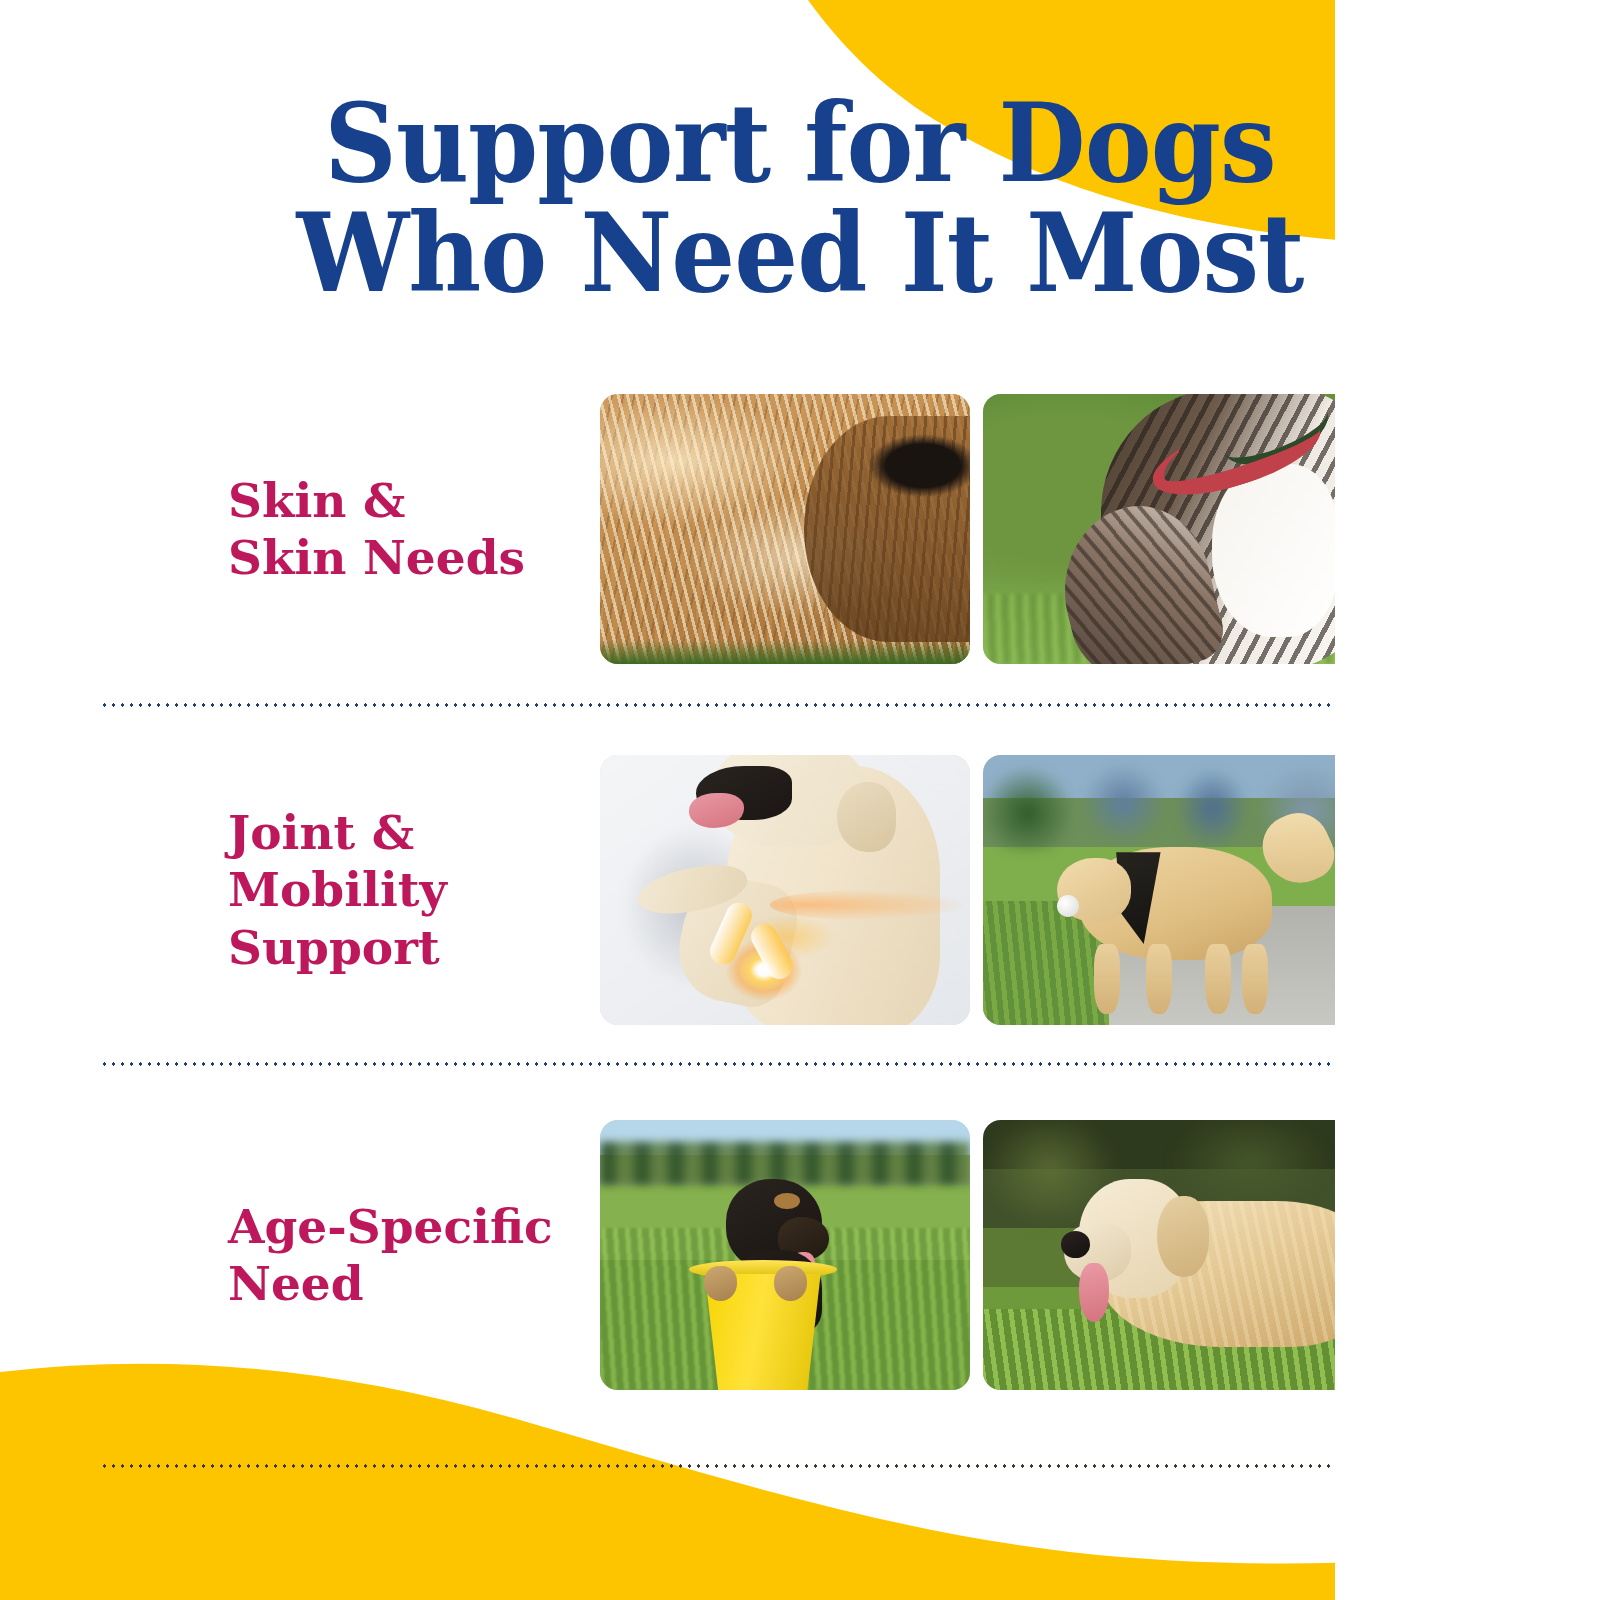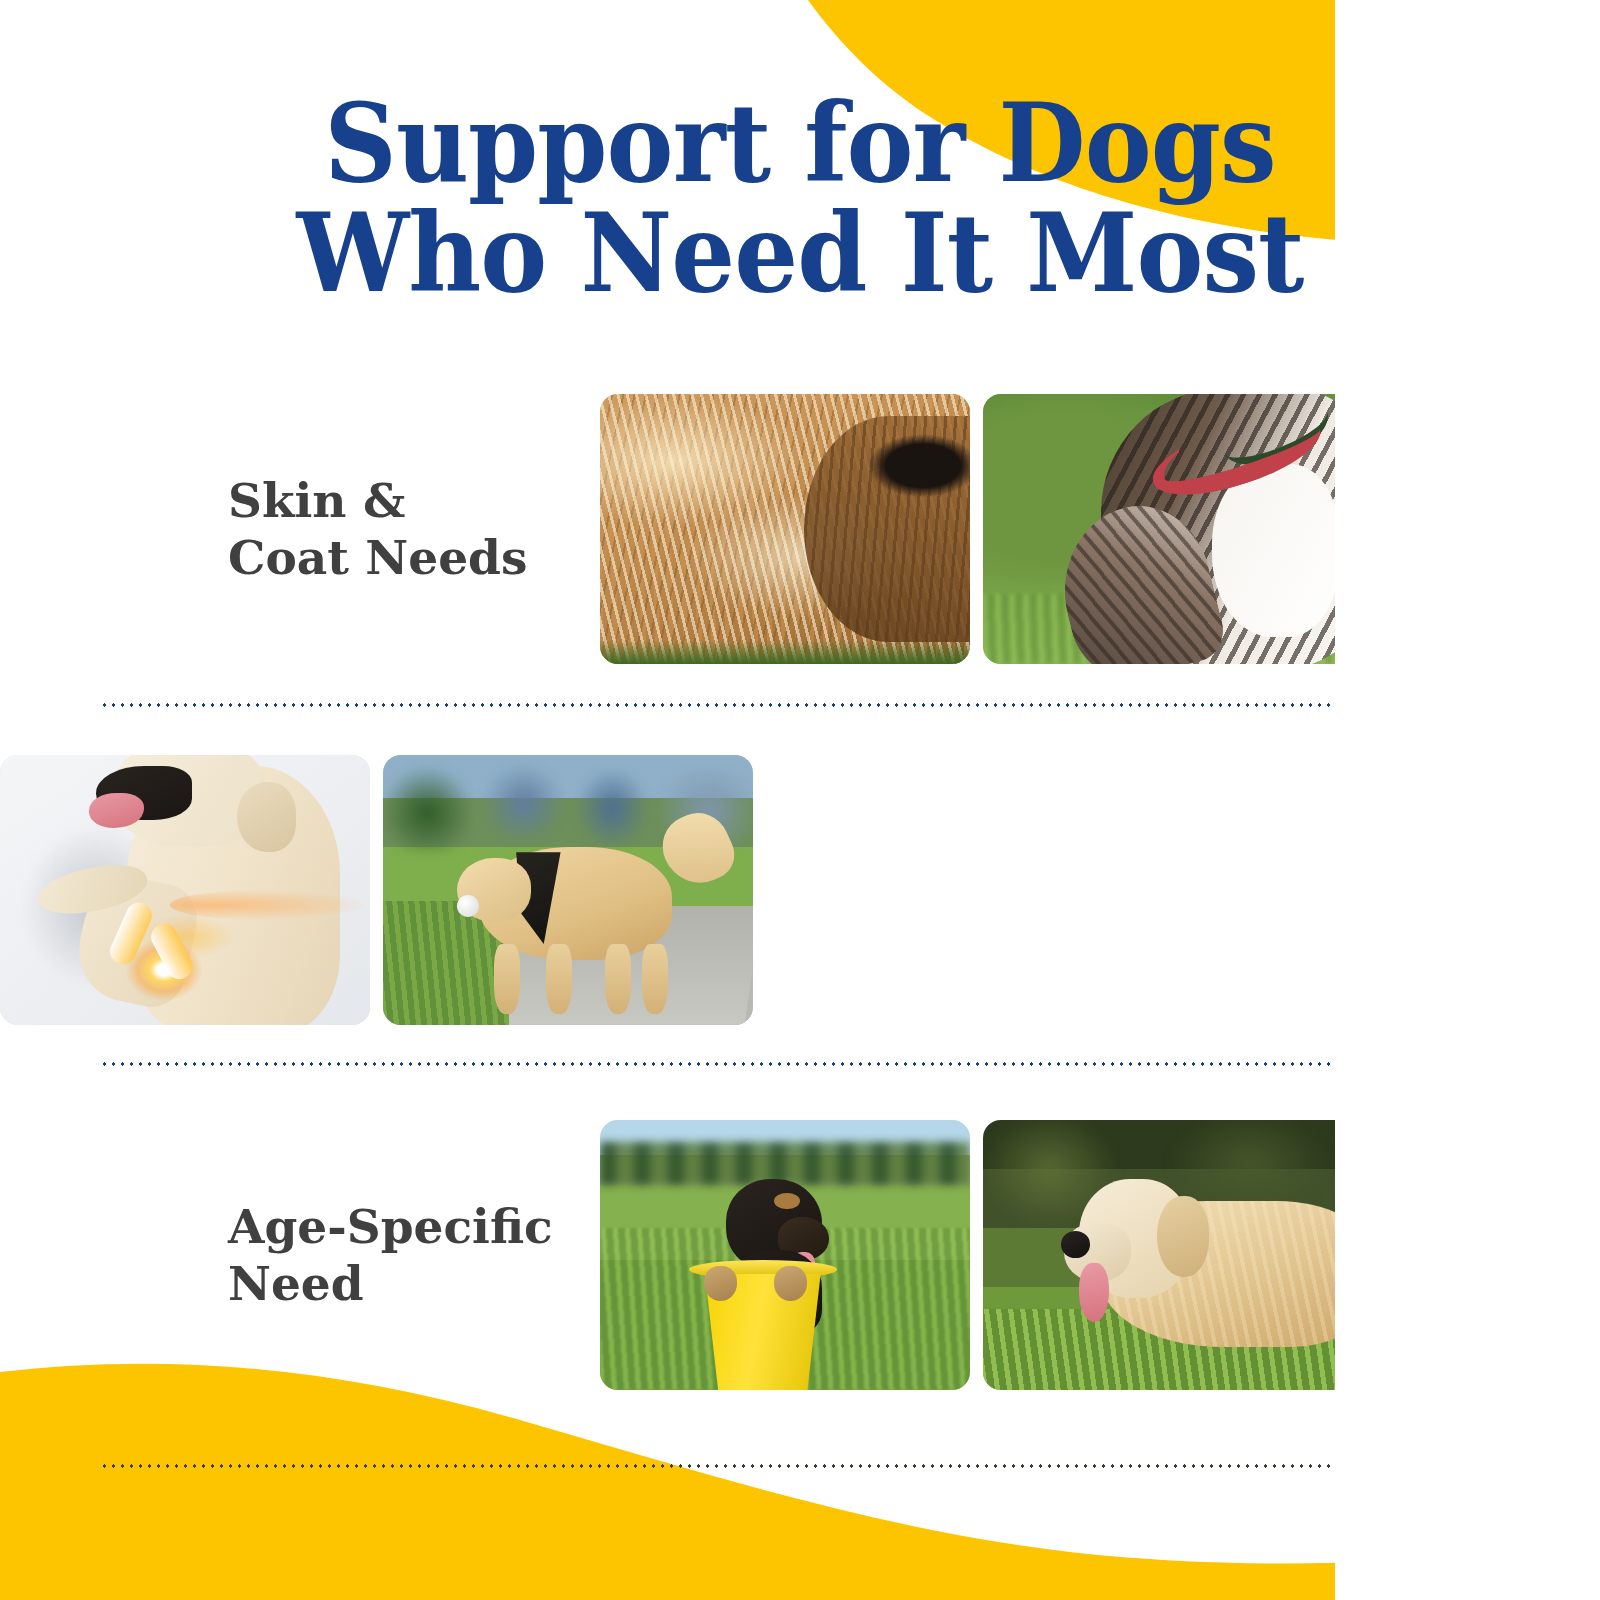--- a/index.html
+++ b/index.html
@@ -58,21 +58,21 @@
     align-items: center;
   }
   .row-label {
     width: 600px;
     padding-left: 228px;
     box-sizing: border-box;
     font-family: "DejaVu Serif", serif;
     font-weight: 700;
     font-size: 47px;
     line-height: 1.22;
-    color: #404040;
+    color: #be185d;
   }
   .row-media {
     display: flex;
     gap: 13px;
   }
   .photo {
     width: 370px;
     height: 270px;
     border-radius: 18px;
     overflow: hidden;
@@ -446,21 +446,21 @@
   </svg>
 
   <div class="title-block">
     <div class="title-line">Support for Dogs</div>
     <div class="title-line">Who Need It Most</div>
   </div>
 
   <div class="row" style="top:394px;">
     <div class="row-label">
       <div>Skin &amp;</div>
-      <div>Coat Needs</div>
+      <div>Skin Needs</div>
     </div>
     <div class="row-media">
       <div class="photo">
         <div class="scene scene-coat">
           <div class="grass"></div>
         </div>
       </div>
       <div class="photo">
         <div class="scene scene-scratch">
           <div class="blurgrass"></div>
@@ -470,20 +470,25 @@
           <div class="collar-dark"></div>
           <div class="collar"></div>
         </div>
       </div>
     </div>
   </div>
 
   <div class="divider" style="top:703px;"></div>
 
   <div class="row" style="top:755px;">
+    <div class="row-label">
+      <div>Joint &amp;</div>
+      <div>Mobility</div>
+      <div>Support</div>
+    </div>
     <div class="row-media">
       <div class="photo">
         <div class="scene scene-joint">
           <div class="shadow"></div>
           <div class="torso"></div>
           <div class="head"></div>
           <div class="ear"></div>
           <div class="snout"></div>
           <div class="tongue"></div>
           <div class="foreleg"></div>

